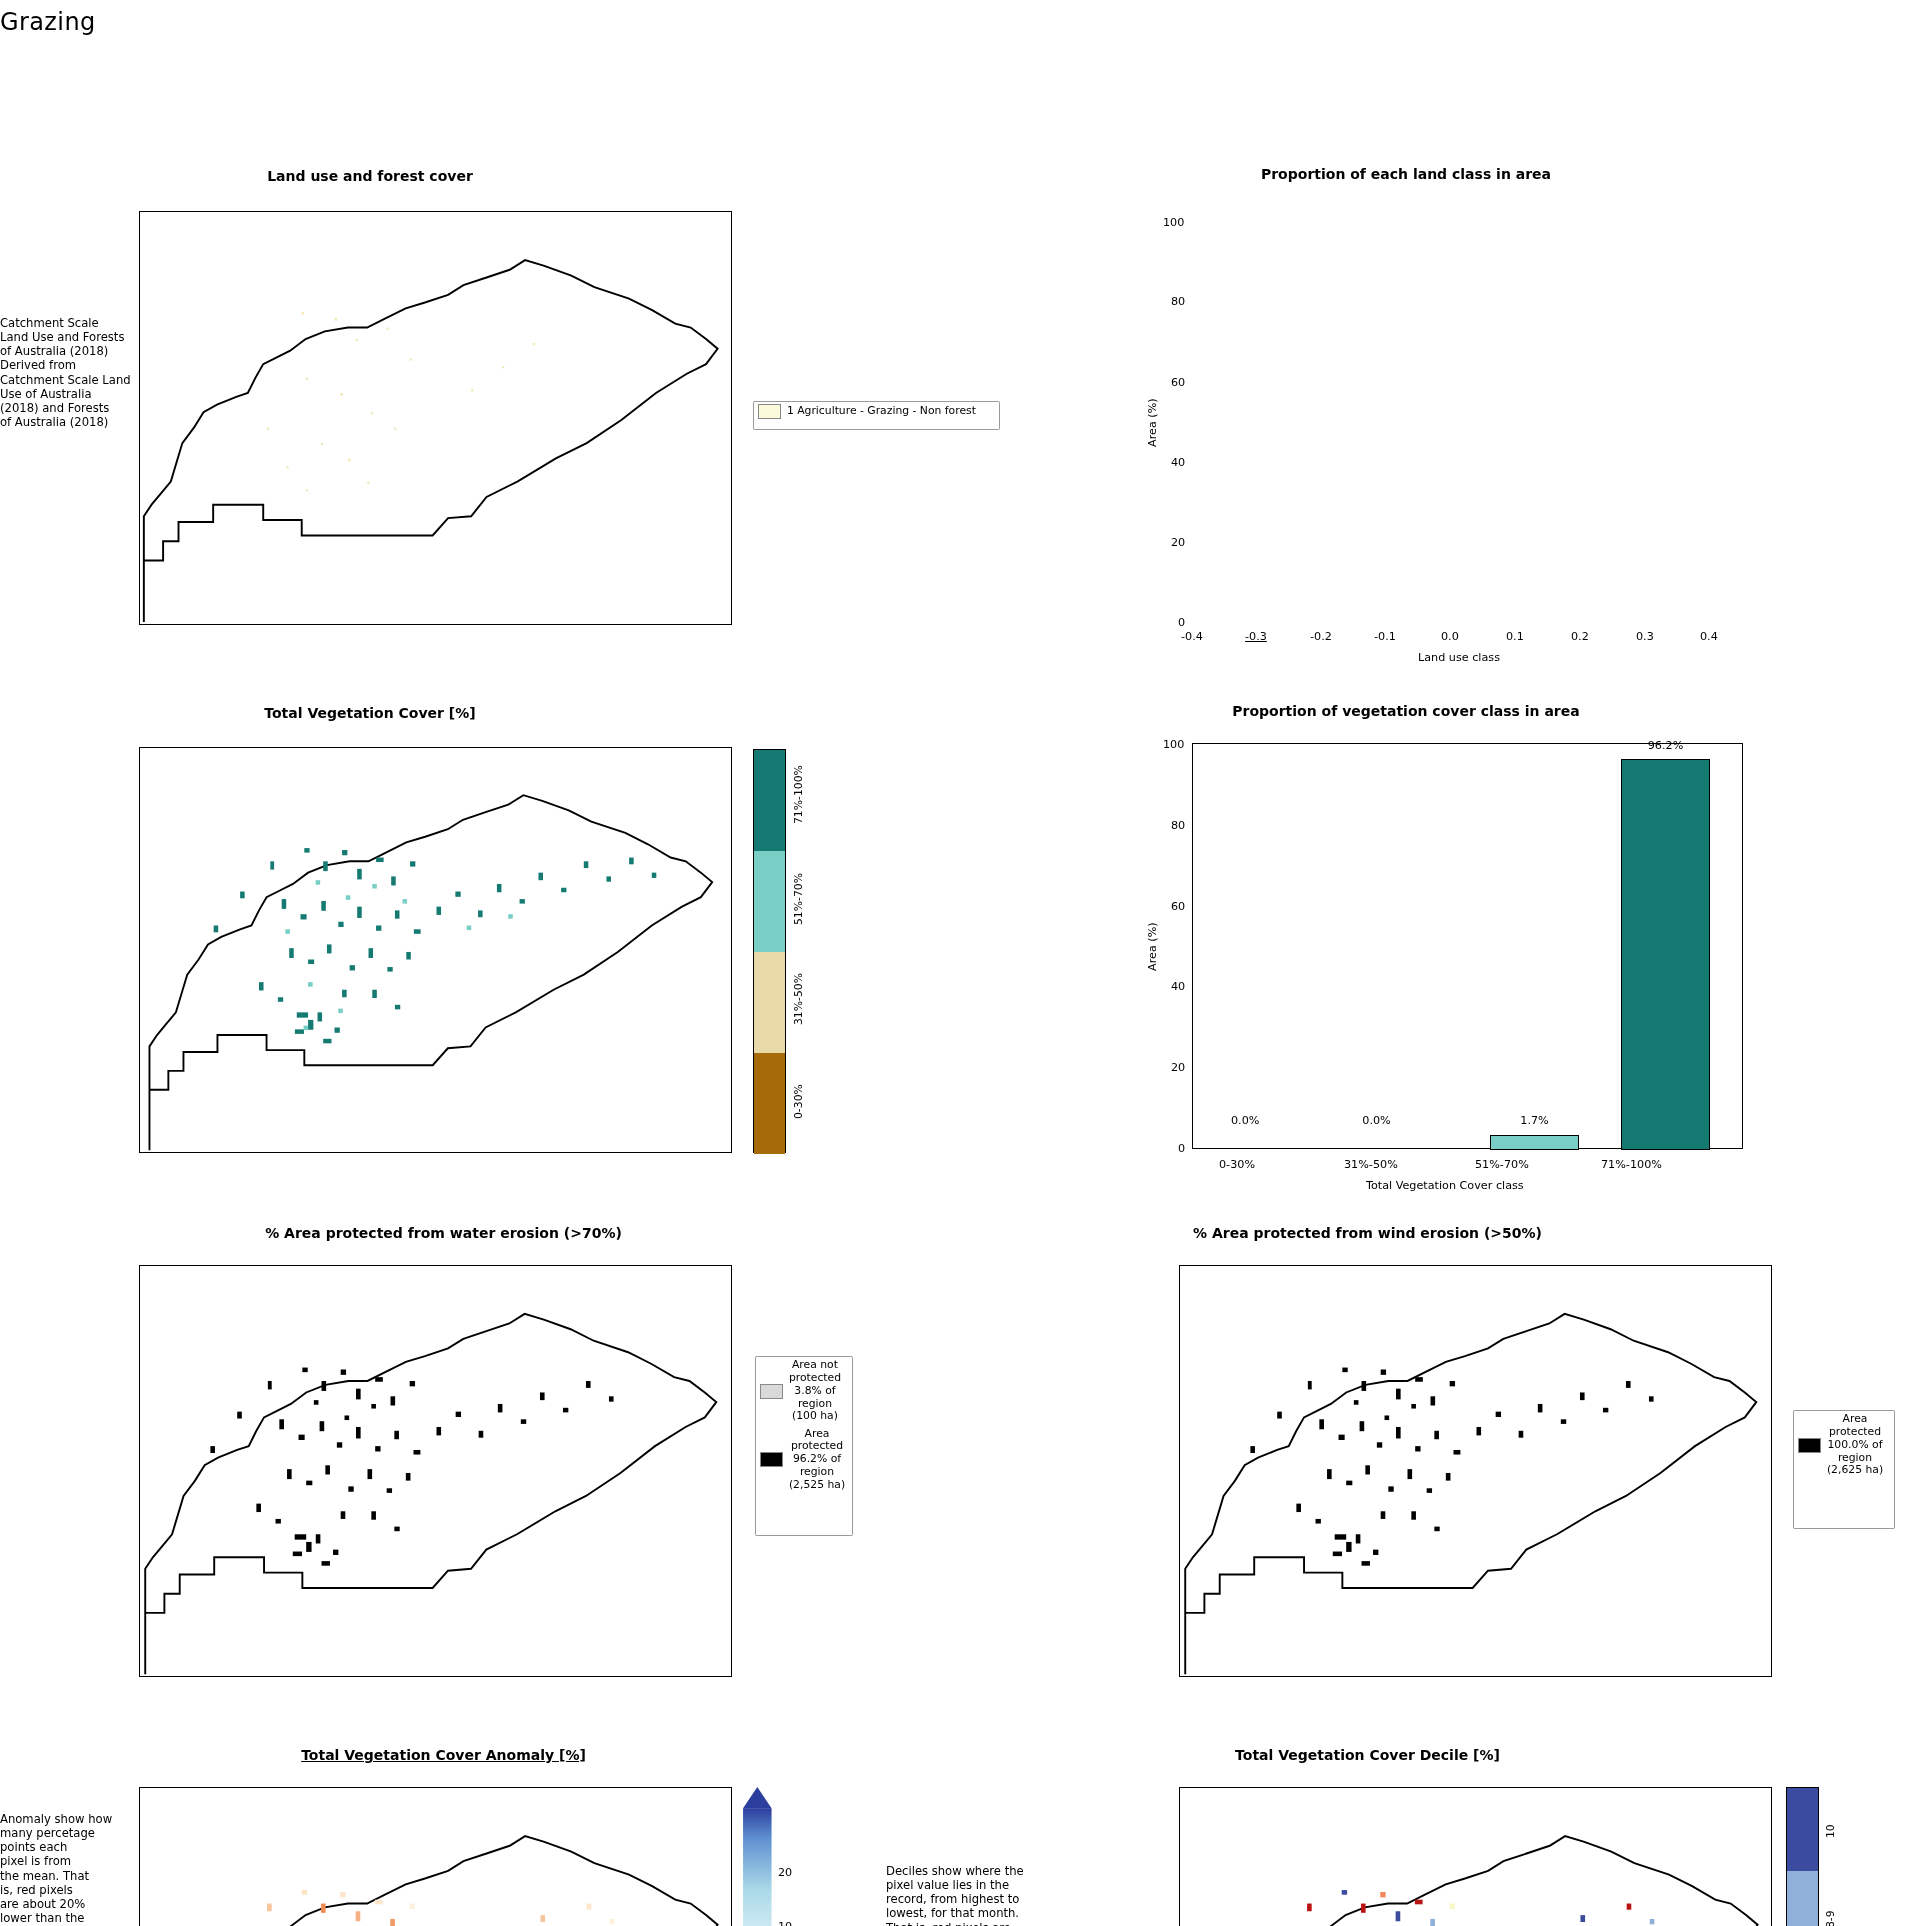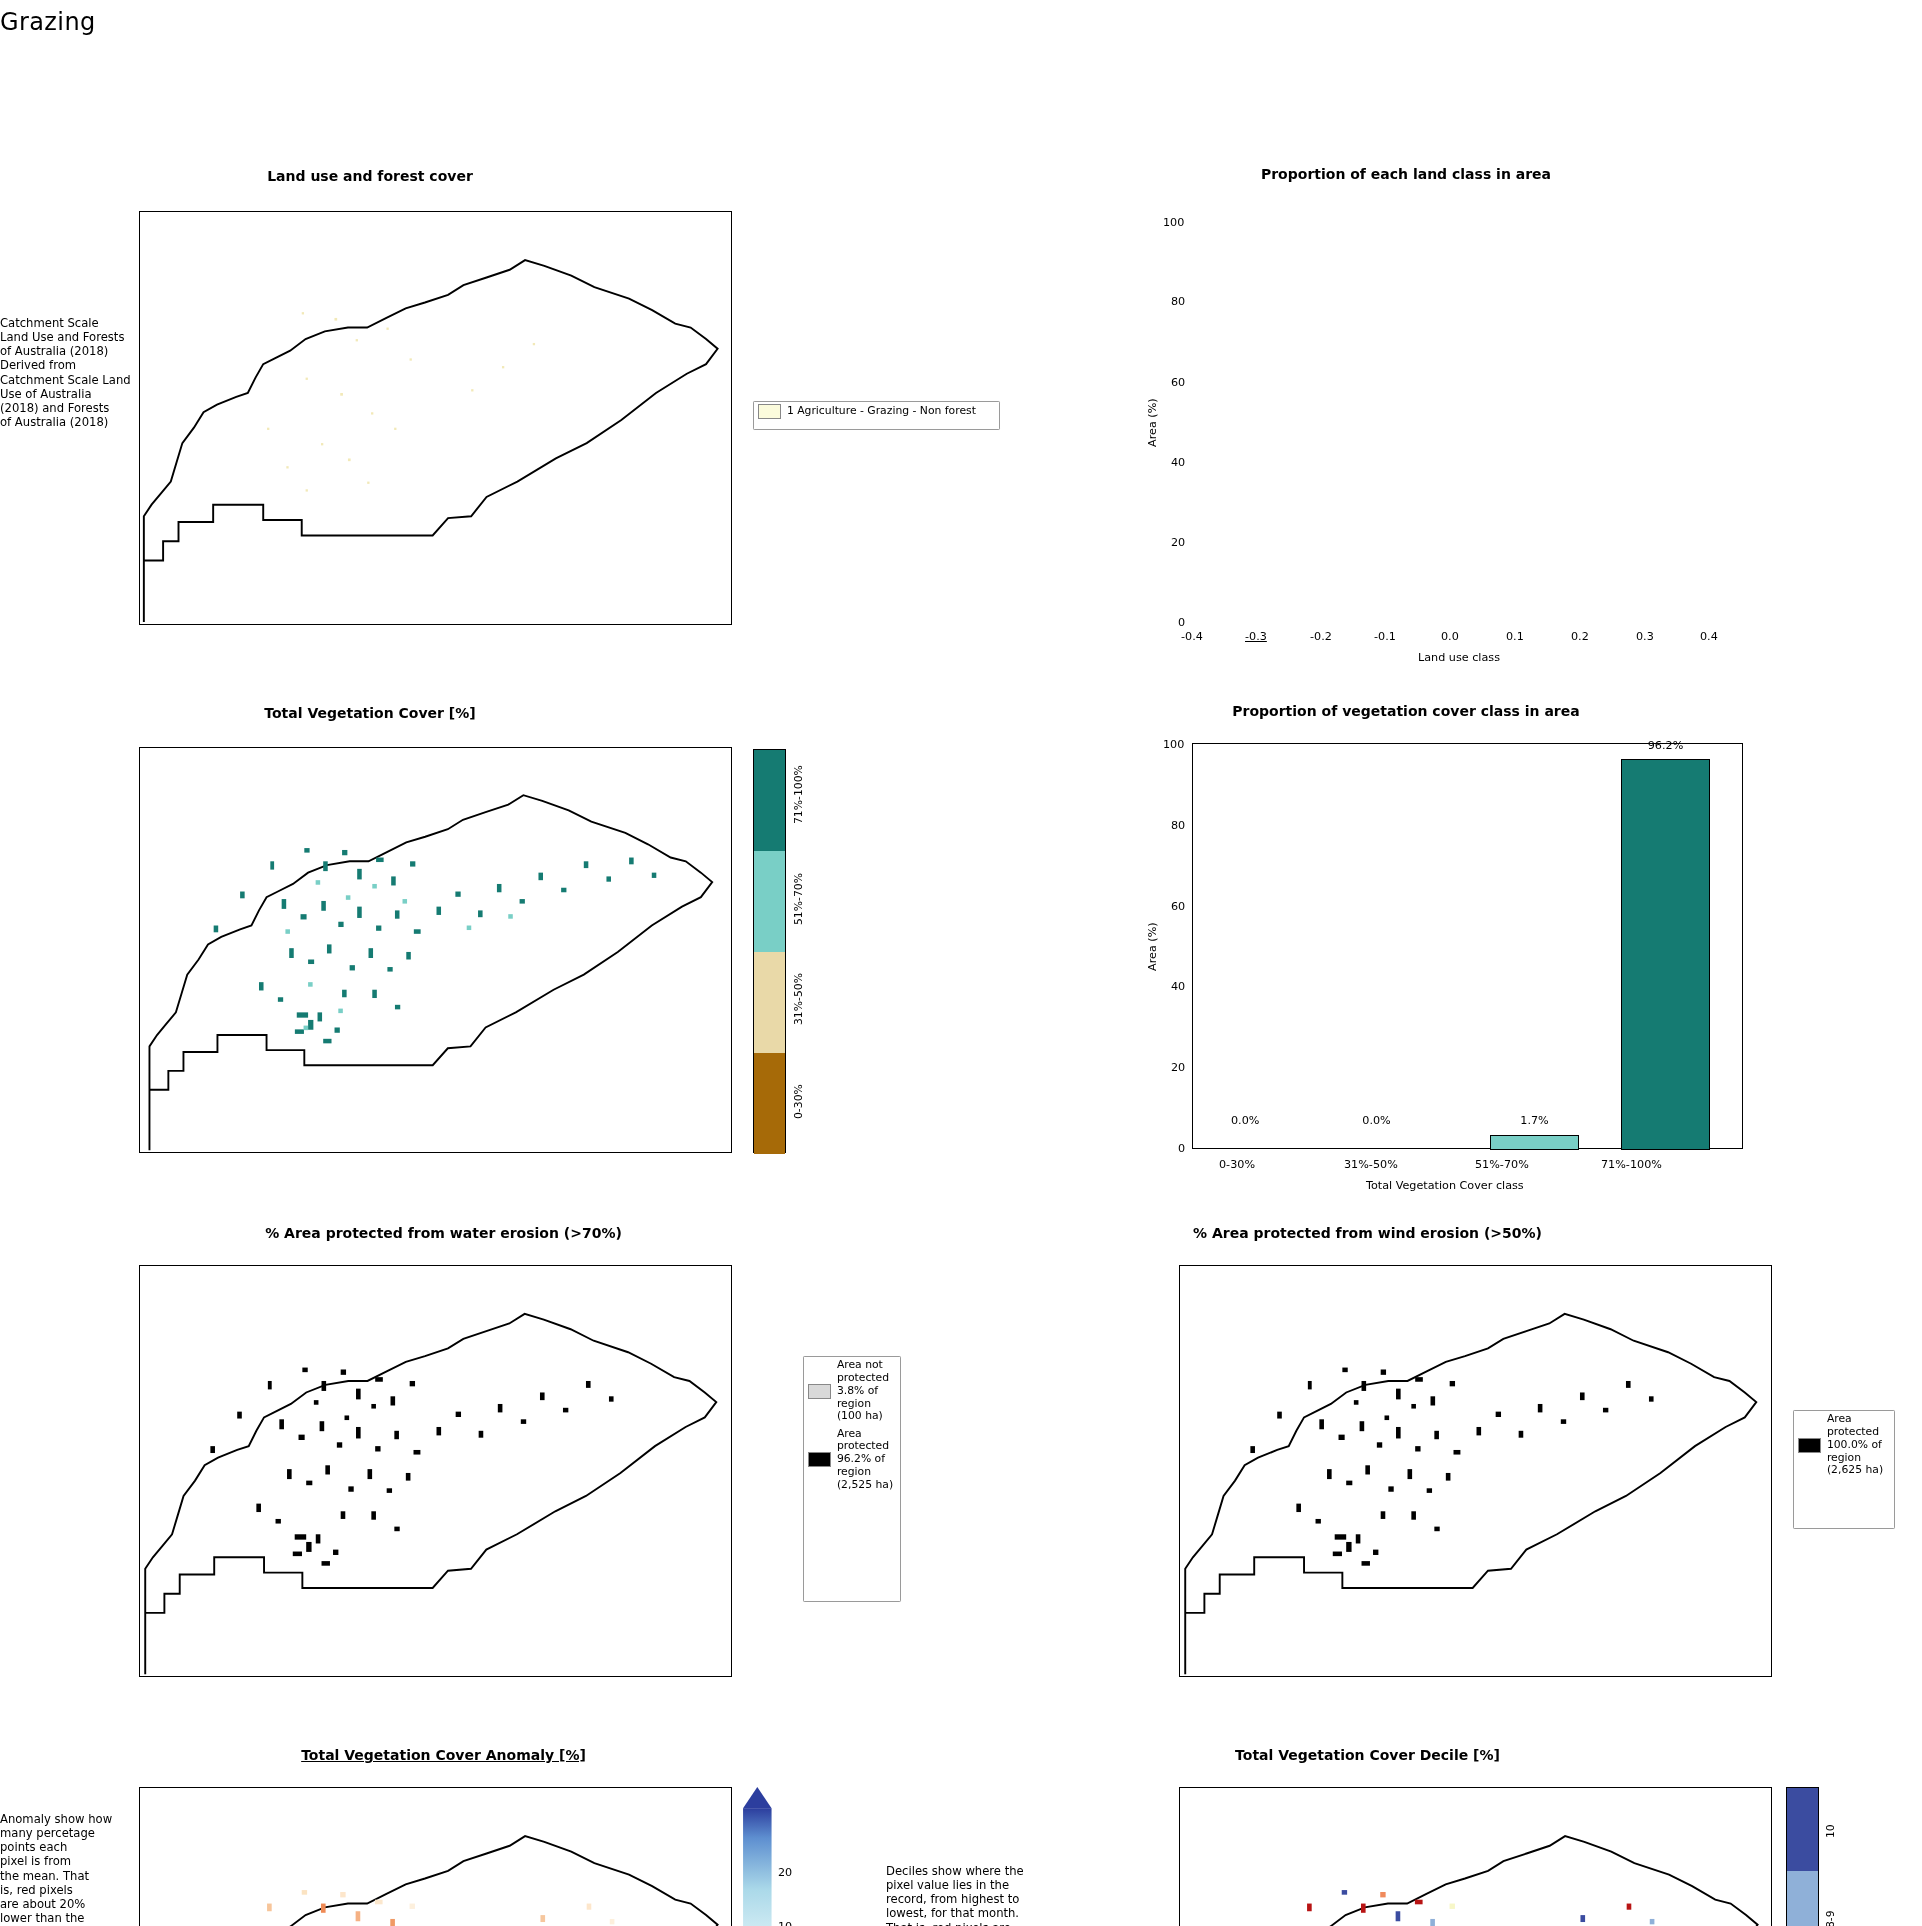--- a/index.html
+++ b/index.html
@@ -4,21 +4,21 @@
 <style>
   html,body{margin:0;padding:0;background:#ffffff;}
   body{width:1922px;height:2434px;font-family:"DejaVu Sans",sans-serif;color:#000;position:relative;overflow:hidden;}
   .page{position:relative;width:1922px;height:2434px;}
   .title-main{position:absolute;left:0;top:7.7px;width:1922px;text-align:left;font-size:24px;font-weight:normal;letter-spacing:0.4px;}
   .panel-title{position:absolute;font-size:14px;font-weight:bold;text-align:center;}
   .map-frame{position:absolute;border:1.2px solid #000;background:#fff;box-sizing:border-box;}
   .axis-frame{position:absolute;border:1.2px solid #000;background:#fff;box-sizing:border-box;}
   .sidetext{position:absolute;font-size:11.6px;line-height:1.22;color:#000;white-space:pre-line;}
   .legend-box{position:absolute;border:0.8px solid #9a9a9a;background:#fff;box-sizing:border-box;border-radius:1.2px;}
-  .legend-row{display:flex;align-items:center;gap:5.4px;padding:2.3px 3.9px;}
+  .legend-row{display:flex;align-items:center;gap:5.4px;padding:2.3px 3.9px;text-align:center;}
   .legend-swatch{width:21.6px;height:13px;border:0.4px solid #888;flex:none;}
   .legend-label{font-size:10.8px;line-height:1.18;}
   .tick{position:absolute;font-size:11.2px;}
   .axlabel{position:absolute;font-size:11.2px;}
   .axlabel.rot{transform:rotate(-90deg);transform-origin:left top;}
   .bar{position:absolute;border:0.8px solid #000;box-sizing:border-box;}
   .barlabel{position:absolute;font-size:11.2px;text-align:center;}
   .cbar{position:absolute;border:0.4px solid #000;box-sizing:border-box;}
   .cbar-seg{width:100%;box-sizing:border-box;}
   .cbar-label{position:absolute;font-size:10.8px;white-space:nowrap;transform:rotate(-90deg);transform-origin:left top;}
@@ -243,21 +243,21 @@
           <rect x="1220" y="340" width="12" height="14"></rect>
         <rect x="600" y="640" width="12" height="22"></rect>
           <rect x="660" y="680" width="14" height="12"></rect>
         <rect x="520" y="640" width="12" height="20"></rect>
           <rect x="450" y="350" width="12" height="12"></rect>
         <rect x="530" y="390" width="12" height="12"></rect>
           <rect x="600" y="360" width="12" height="12"></rect>
       </g>
     </svg>
   </div>
-  <div class="legend-box" style="left:755px;top:1356px;width:98px;height:246px;margin-left:48px;">
+  <div class="legend-box" style="left:755px;top:1356px;width:98px;height:180px;">
     <div class="legend-row" style="align-items:center;">
       <span class="legend-swatch" style="background:#d9d9d9;"></span>
       <span class="legend-label" style="white-space:pre-line;">Area not
 protected
 3.8% of
 region
 (100 ha)</span>
     </div>
     <div class="legend-row" style="align-items:center;">
       <span class="legend-swatch" style="background:#000000;"></span>

